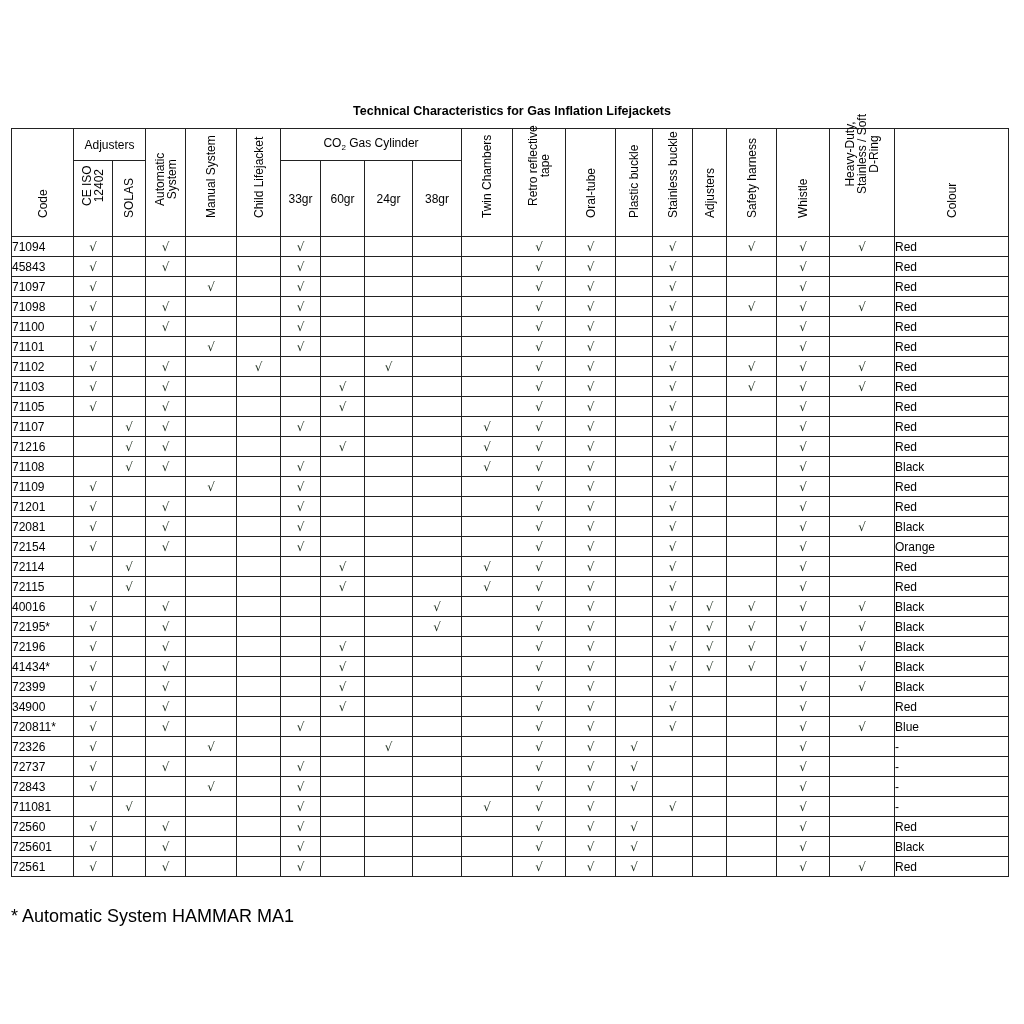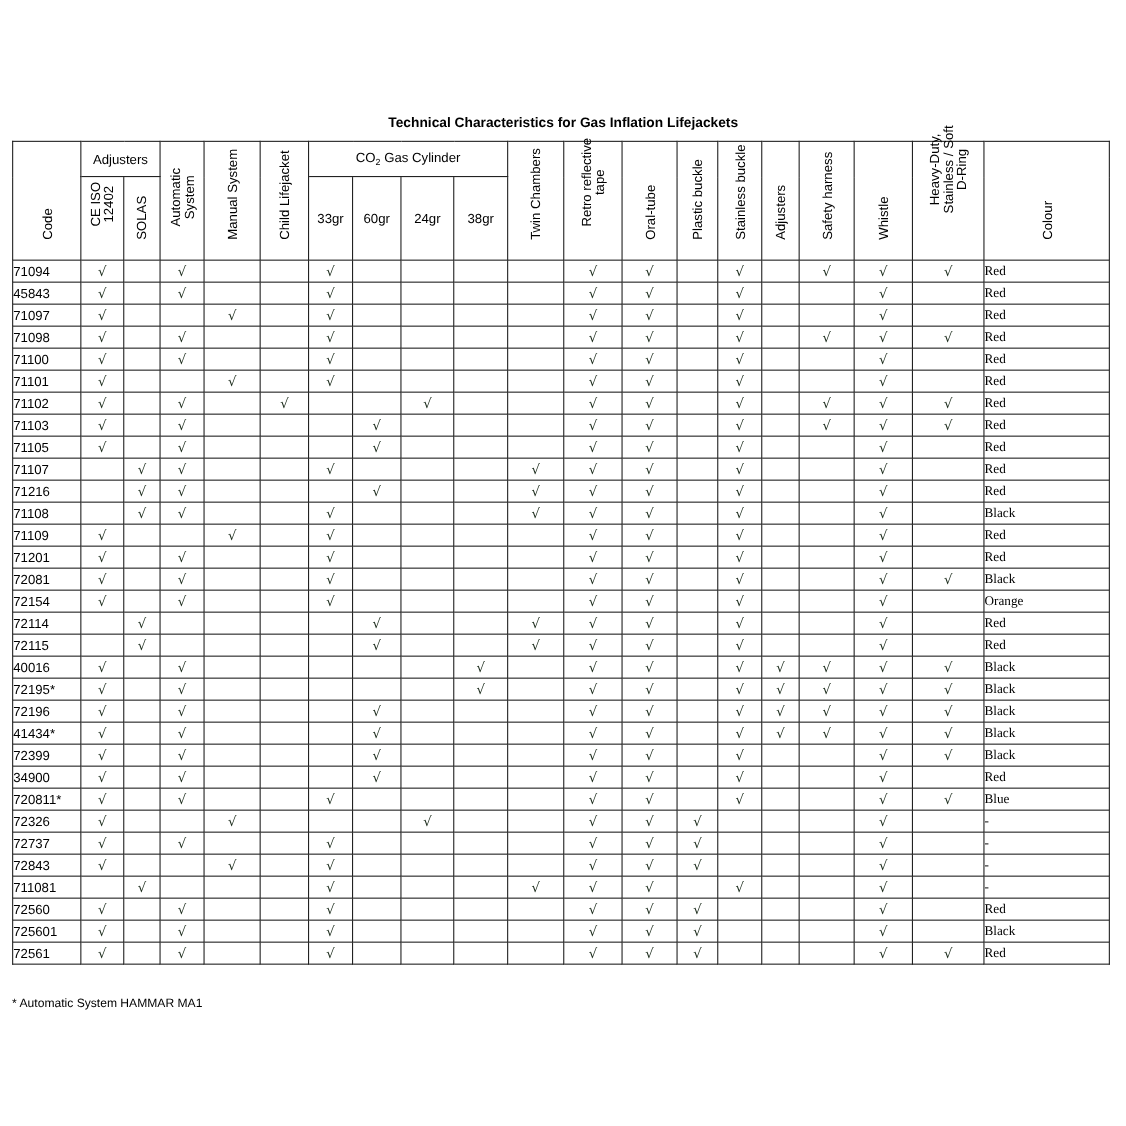--- a/index.html
+++ b/index.html
@@ -7,22 +7,22 @@
   .title { position:absolute; top:104px; left:0; width:1024px; text-align:center; font-weight:bold; font-size:12.5px; padding-left:0; }
   table.spec { position:absolute; left:11px; top:128px; border-collapse:collapse; table-layout:fixed; }
   table.spec th, table.spec td { border:1.2px solid #222; padding:0; font-size:12px; font-weight:normal; }
   table.spec td { height:19px; }
   th.grp { height:31px; text-align:center; font-size:12.5px; }
   th.v { height:75px; vertical-align:bottom; position:relative; }
   th.h { text-align:center; height:75px; font-size:12px;margin-left:33px; }
   .vt { position:absolute; left:50%; bottom:6px; transform-origin:0 0; white-space:pre; line-height:12px; font-size:12px; transform:rotate(-90deg) translate(0,-50%); }
   td.code { font-weight:bold; padding-left:3px; font-size:12.5px; }
   td.chk { text-align:center; font-family:"DejaVu Serif", serif; font-size:13px; color:#1a2a1a; }
-  td.col { padding-left:3px; font-size:12.5px;font-family:Liberation Serif, serif; }
-  .footnote { position:absolute; left:11px; top:906px; font-size:11px; }
+  td.col { padding-left:3px; font-size:12.5px; }
+  .footnote { position:absolute; left:11px; top:906px; font-size:18px; }
   sub { font-size:8px; }
 </style>
 </head>
 <body>
 
 <div class="title">Technical Characteristics for Gas Inflation Lifejackets</div>
 
 <table class="spec">
   <colgroup>
     <col style="width:62px">

